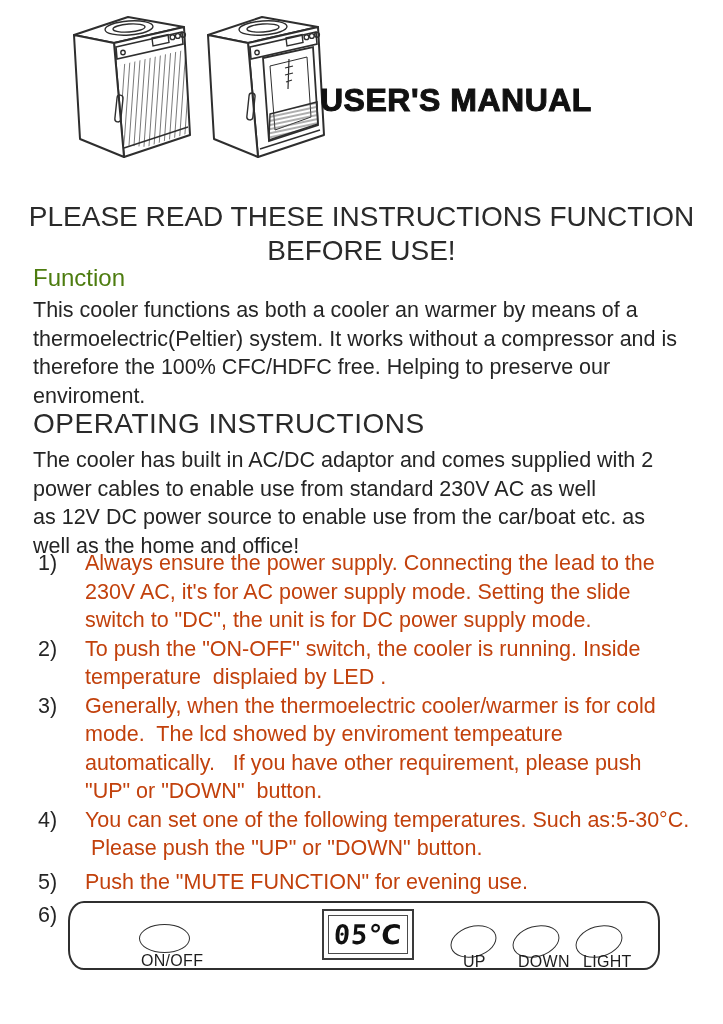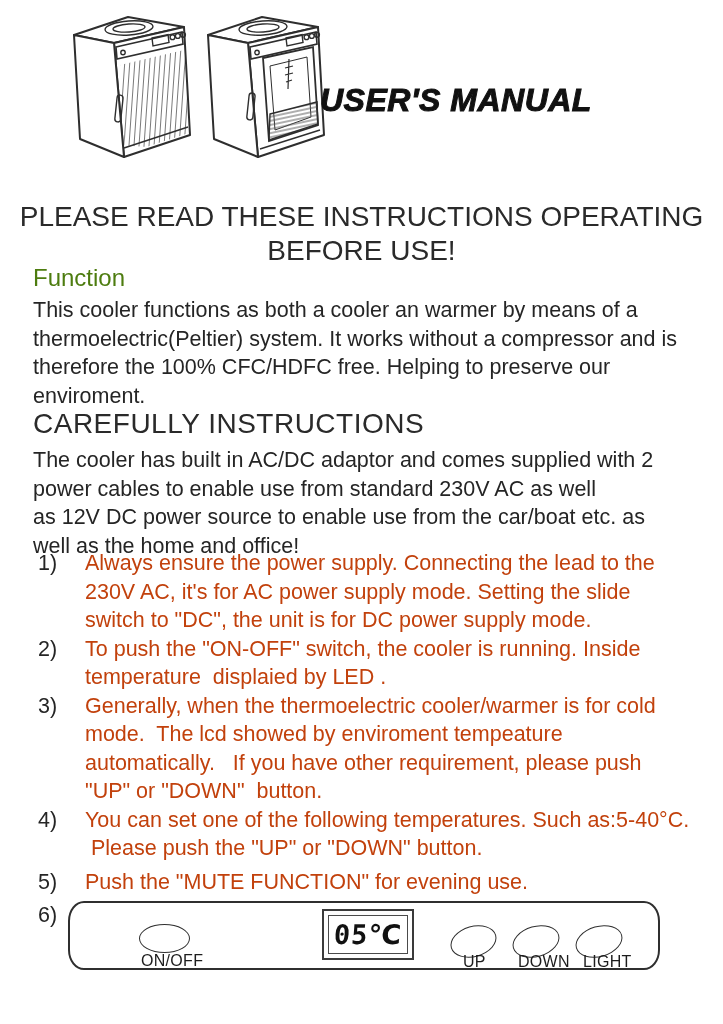--- a/index.html
+++ b/index.html
@@ -5,21 +5,21 @@
   html,body{margin:0;padding:0;background:#e8e8e8;}
   .page{
     position:relative;width:723px;height:1024px;background:#ffffff;
     margin:0 auto;overflow:hidden;color:#1f1f1f;
     font-family:"Liberation Sans","DejaVu Sans",sans-serif;
   }
   svg{display:block;}
   .hero-illustrations{position:absolute;left:66px;top:6px;display:flex;gap:4px;}
   .manual-title{
     position:absolute;left:320px;top:82px;
-    font-size:32px;font-weight:700;font-style:italic;letter-spacing:.5px;
+    font-size:32px;font-weight:700;letter-spacing:.5px;
     -webkit-text-stroke:1px #111;color:#111;white-space:nowrap;
   }
   .notice{
     position:absolute;left:0;right:0;top:200px;text-align:center;
     font-size:28px;line-height:34px;color:#2a2a2a;
   }
   .section-function{position:absolute;left:33px;top:264px;right:20px;}
   .sub-heading{font-size:24px;color:#4d7c0f;margin:0 0 4px 0;font-weight:400;}
   .body-text{font-size:21.5px;line-height:28.5px;color:#252525;white-space:pre;margin:0;}
   .op-heading{
@@ -124,33 +124,33 @@
         <path d="M89,52 L88,82 M85,61 L93,59 M85,68 L93,66 M86,75 L92,73" stroke-width="1.2"></path>
         <rect x="48" y="86" width="6" height="27" rx="3" transform="rotate(6 51 99)"></rect>
         <path d="M60,142 L120,123"></path>
       </g>
     </svg>
   </div>
 
   <div class="manual-title">USER'S MANUAL</div>
 
   <div class="notice">
-    <div>PLEASE READ THESE INSTRUCTIONS OPERATING</div>
+    <div>PLEASE READ THESE INSTRUCTIONS FUNCTION</div>
     <div>BEFORE USE!</div>
   </div>
 
   <div class="section-function">
     <p class="sub-heading">Function</p>
     <p class="body-text">This cooler functions as both a cooler an warmer by means of a
 thermoelectric(Peltier) system. It works without a compressor and is
 therefore the 100% CFC/HDFC free. Helping to preserve our
 enviroment.</p>
   </div>
 
-  <h2 class="op-heading">CAREFULLY INSTRUCTIONS</h2>
+  <h2 class="op-heading">OPERATING INSTRUCTIONS</h2>
   <p class="body-text op-intro">The cooler has built in AC/DC adaptor and comes supplied with 2
 power cables to enable use from standard 230V AC as well
 as 12V DC power source to enable use from the car/boat etc. as
 well as the home and office!</p>
 
   <div class="steps">
     <div class="step">
       <span class="step-num">1)</span>
       <span class="step-text">Always ensure the power supply. Connecting the lead to the
 230V AC, it's for AC power supply mode. Setting the slide
@@ -163,21 +163,21 @@
     </div>
     <div class="step">
       <span class="step-num">3)</span>
       <span class="step-text">Generally, when the thermoelectric cooler/warmer is for cold
 mode.  The lcd showed by enviroment tempeature
 automatically.   If you have other requirement, please push
 "UP" or "DOWN"  button.</span>
     </div>
     <div class="step">
       <span class="step-num">4)</span>
-      <span class="step-text">You can set one of the following temperatures. Such as:5-40°C.
+      <span class="step-text">You can set one of the following temperatures. Such as:5-30°C.
  Please push the "UP" or "DOWN" button.</span>
     </div>
     <div class="step gap">
       <span class="step-num">5)</span>
       <span class="step-text">Push the "MUTE FUNCTION" for evening use.</span>
     </div>
     <div class="step gap">
       <span class="step-num">6)</span>
       <span class="step-text">Push the "LIGHT BUTTON " for evening use.</span>
     </div>

